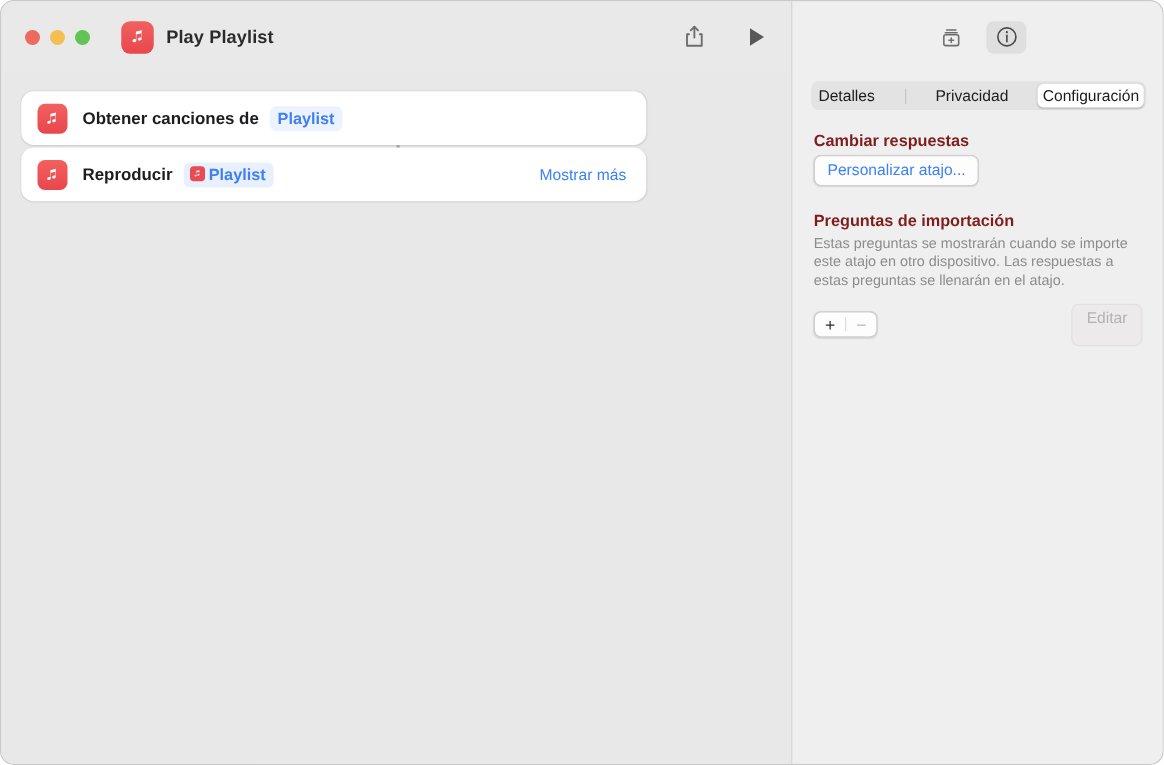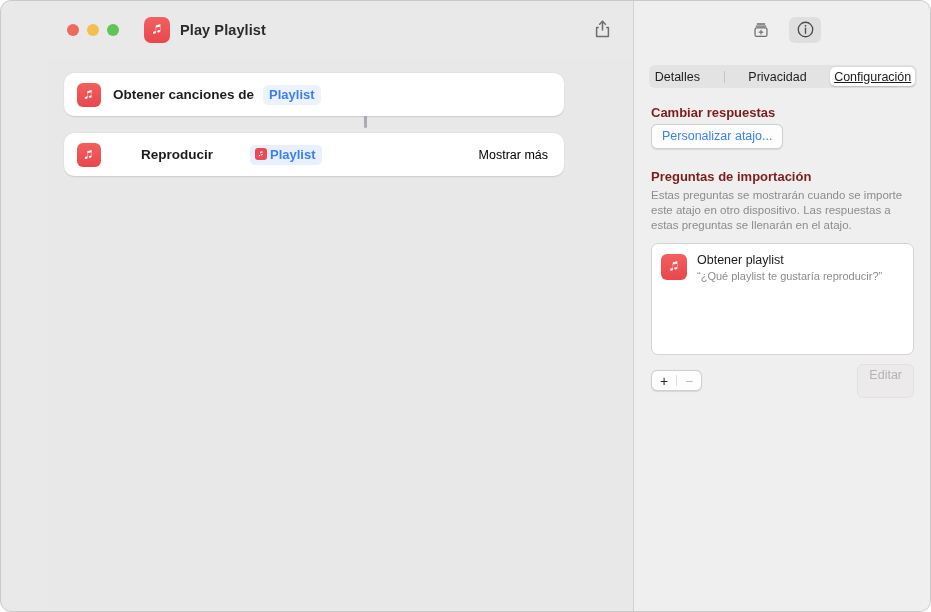--- a/index.html
+++ b/index.html
@@ -23,21 +23,20 @@
     border: 1px solid #c9c9c9;
   }
 
   
   #left-pane {
     position: absolute;
     left: 0; top: 0;
     width: 632px;
     height: 612px;
     background: #e8e8e8;
-    margin-left: 47px;
   }
 
   #titlebar {
     position: relative;
     height: 57px;
     width: 632px;
     background: #e9e9e9;
     display: flex;
     align-items: center;
   }
@@ -108,21 +107,21 @@
     left: 16px;
     width: 500px;
     height: 43px;
     background: #ffffff;
     border-radius: 10px;
     display: flex;
     align-items: center;
     box-shadow: 0 0.5px 1.5px rgba(0,0,0,0.13);
   }
   #card-1 { top: 15px; }
-  #card-2 { top: 75px; gap: 28px; }
+  #card-2 { top: 60px; }
 
   .card-icon {
     width: 24px; height: 24px;
     border-radius: 6px;
     background: linear-gradient(180deg, #f2605f 0%, #e8474d 100%);
     margin-left: 13px;
     display: flex;
     align-items: center;
     justify-content: center;
     flex: none;
@@ -169,21 +168,21 @@
   .chip-var .var-text {
     color: #3f7ff5;
     font-size: 13px;
     font-weight: bold;
   }
 
   .show-more {
     position: absolute;
     right: 16px;
     font-size: 12.5px;
-    color: #000000;
+    color: #3b82f6;
     white-space: nowrap;
   }
 
   #connector {
     position: absolute;
     left: 316px;
     top: 58px;
     width: 3px;
     height: 12px;
     background: #a8adb3;
@@ -245,21 +244,20 @@
     justify-content: center;
     font-size: 12.5px;
     color: #1d1d1f;
     border-radius: 5px;
     white-space: nowrap;
     position: relative;
   }
   .tab.selected {
     background: #ffffff;
     box-shadow: 0 0.5px 1.5px rgba(0,0,0,0.18);
-    text-decoration: underline;
   }
   .tab-sep {
     width: 1px;
     height: 12px;
     background: #c6c5c5;
     flex: none;
   }
 
   #panel-body {
     padding: 17px 17px 0 17px;
@@ -480,33 +478,20 @@
     <div id="panel-body">
 
       <div class="section-heading">Cambiar respuestas</div>
       <div class="std-button">Personalizar atajo...</div>
 
       <div id="section-gap"></div>
 
       <div class="section-heading">Preguntas de importación</div>
       <div class="section-desc">Estas preguntas se mostrarán cuando se importe este atajo en otro dispositivo. Las respuestas a estas preguntas se llenarán en el atajo.</div>
 
-      <div id="questions-box">
-        <div class="question-row">
-          <div class="q-icon">
-            <svg width="15" height="15" viewBox="0 0 16 16" aria-hidden="true">
-              <path d="M11.6 2.2 6.6 3.35c-.3.07-.5.32-.5.63v6.1c-.33-.2-.75-.3-1.2-.25-.96.1-1.7.78-1.7 1.55 0 .72.66 1.24 1.55 1.16.95-.09 1.72-.78 1.72-1.55V5.9l4.2-.96v3.78c-.33-.2-.75-.3-1.2-.25-.96.1-1.7.78-1.7 1.55 0 .72.66 1.24 1.55 1.16.95-.09 1.72-.78 1.72-1.55V2.82c0-.43-.4-.72-.84-.62z" fill="#ffffff"></path>
-            </svg>
-          </div>
-          <div class="q-text">
-            <div class="q-title">Obtener playlist</div>
-            <div class="q-sub">“¿Qué playlist te gustaría reproducir?”</div>
-          </div>
-        </div>
-      </div>
 
       <div id="questions-footer">
         <div class="seg-control">
           <div class="seg-btn">+</div>
           <div class="seg-divider"></div>
           <div class="seg-btn disabled">−</div>
         </div>
         <div class="edit-button">Editar</div>
       </div>
 

